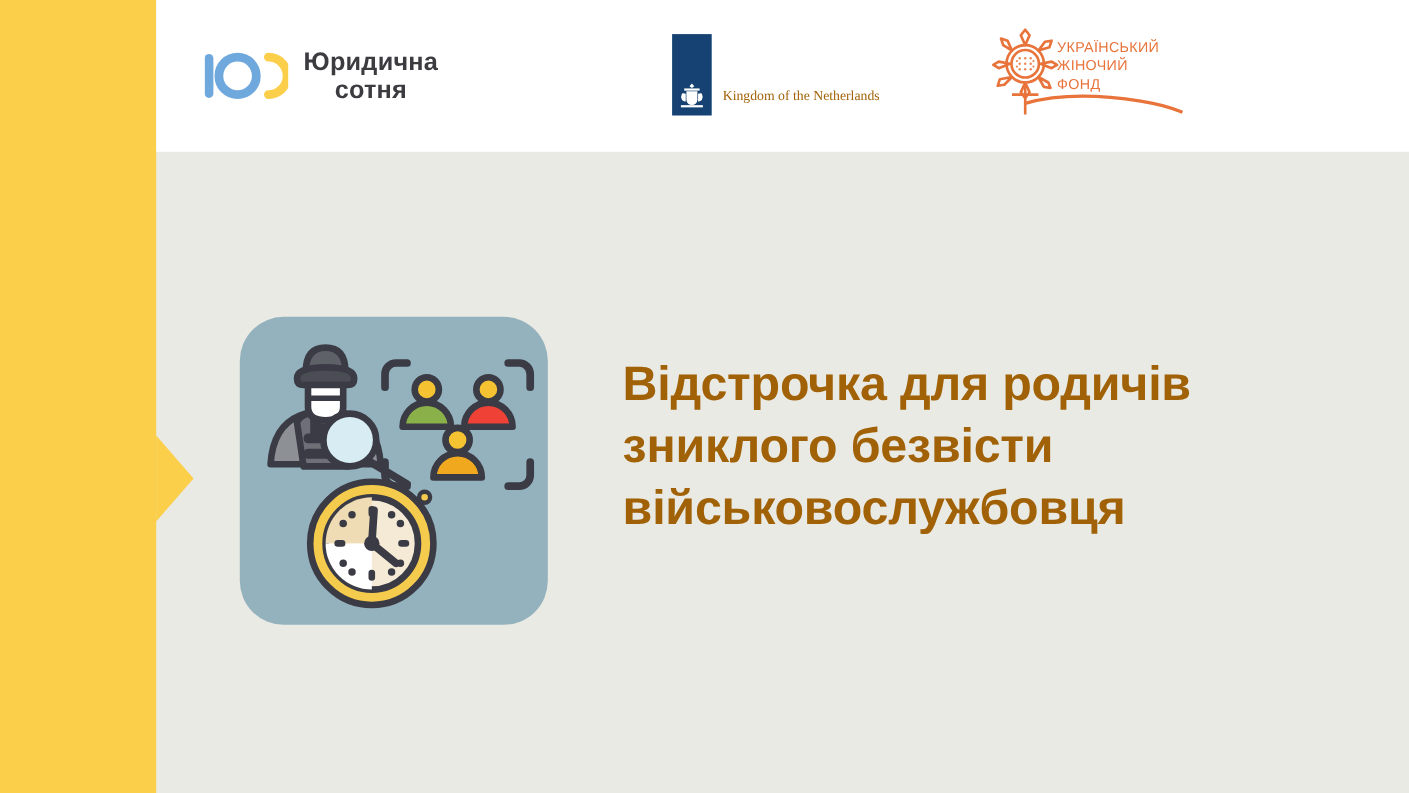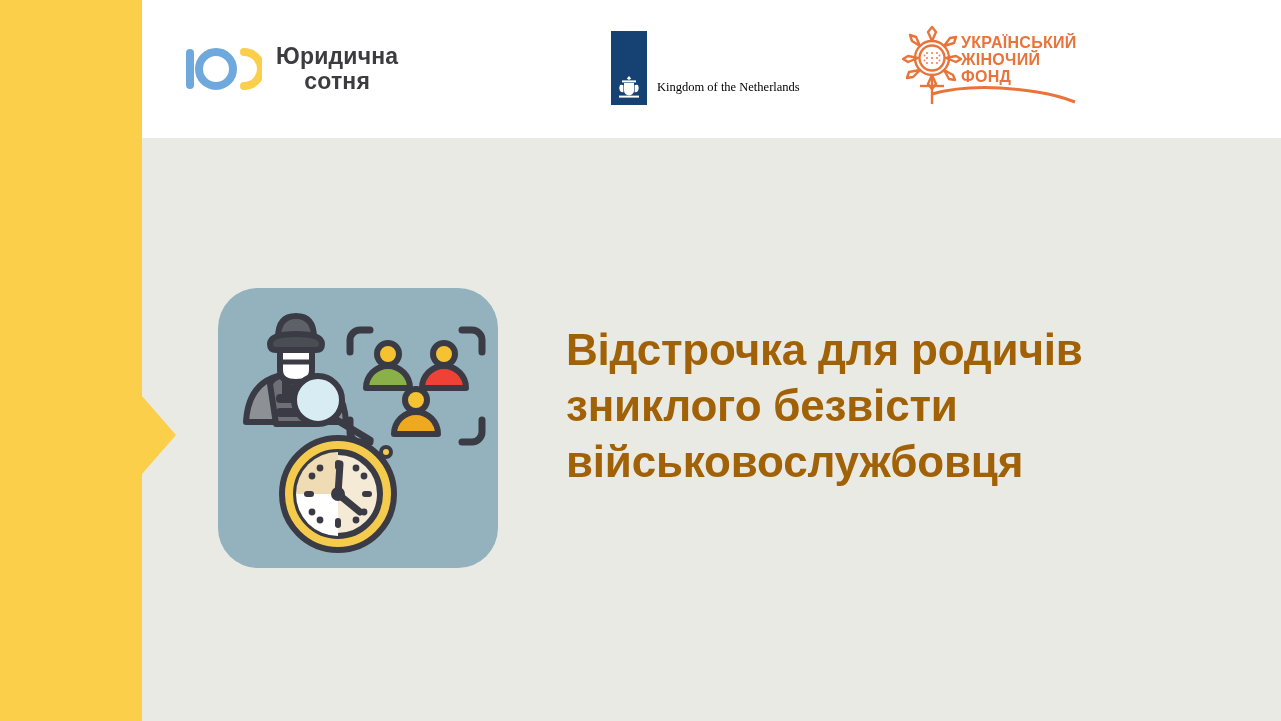--- a/index.html
+++ b/index.html
@@ -85,41 +85,41 @@
   }
   .nl-crest {
     position: absolute;
     left: 50%;
     bottom: 6px;
     transform: translateX(-50%);
   }
   .nl-text {
     font-family: "Liberation Serif", serif;
     font-size: 12.5px;
-    color: #000000;
+    color: #a16207;
     margin-left: 10px;
     margin-bottom: 10px;
     white-space: nowrap;
   }
 
   
   .logo-uwf {
     position: absolute;
     left: 898px;
     top: 22px;
     width: 190px;
     height: 90px;
   }
   .uwf-text {
     position: absolute;
     left: 63px;
     top: 12px;
     color: #e8743b;
-    font-weight: bold;
-    font-size: 16px;
+    font-weight: normal;
+    font-size: 13px;
     line-height: 17px;
     letter-spacing: .3px;
     white-space: pre-line;
   }
 
   
   .icon-card {
     position: absolute;
     left: 218px;
     top: 288px;

